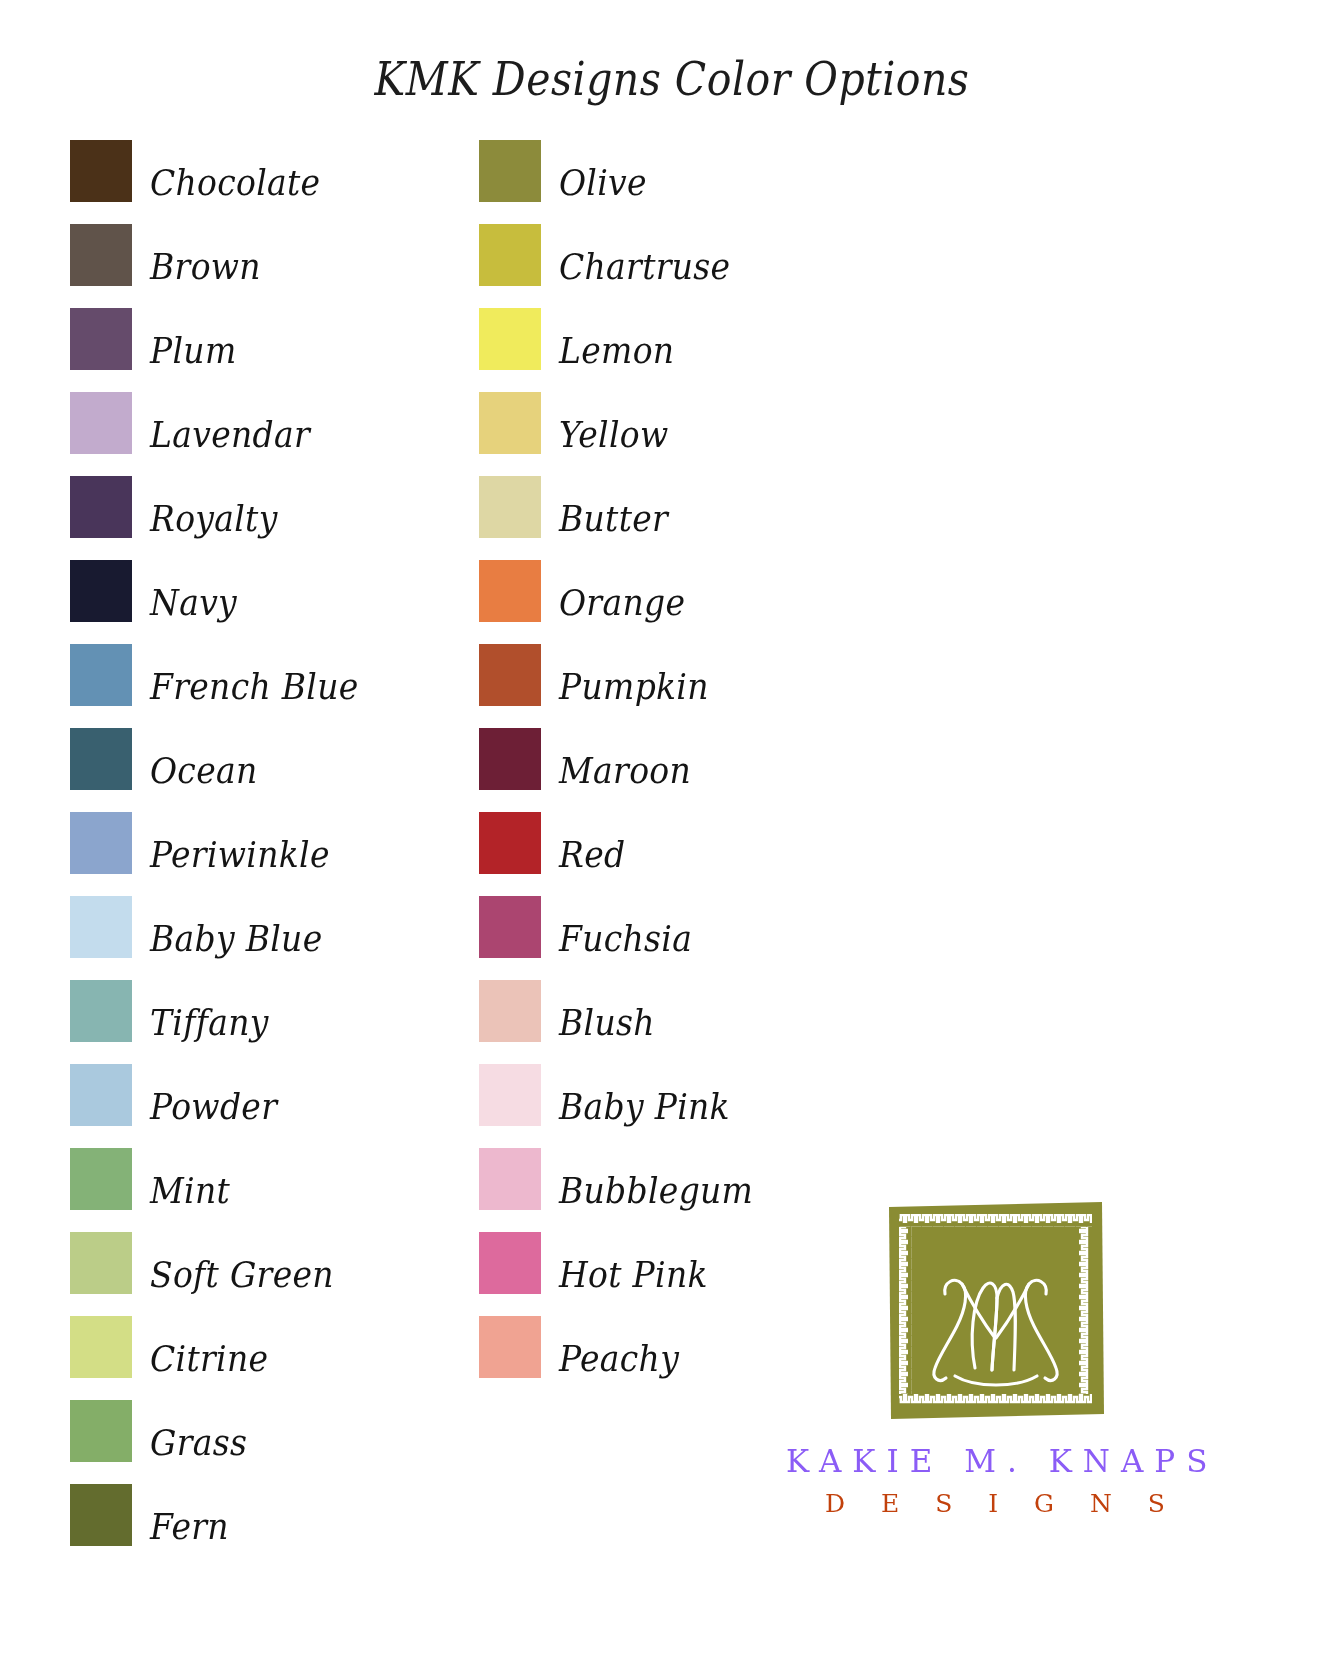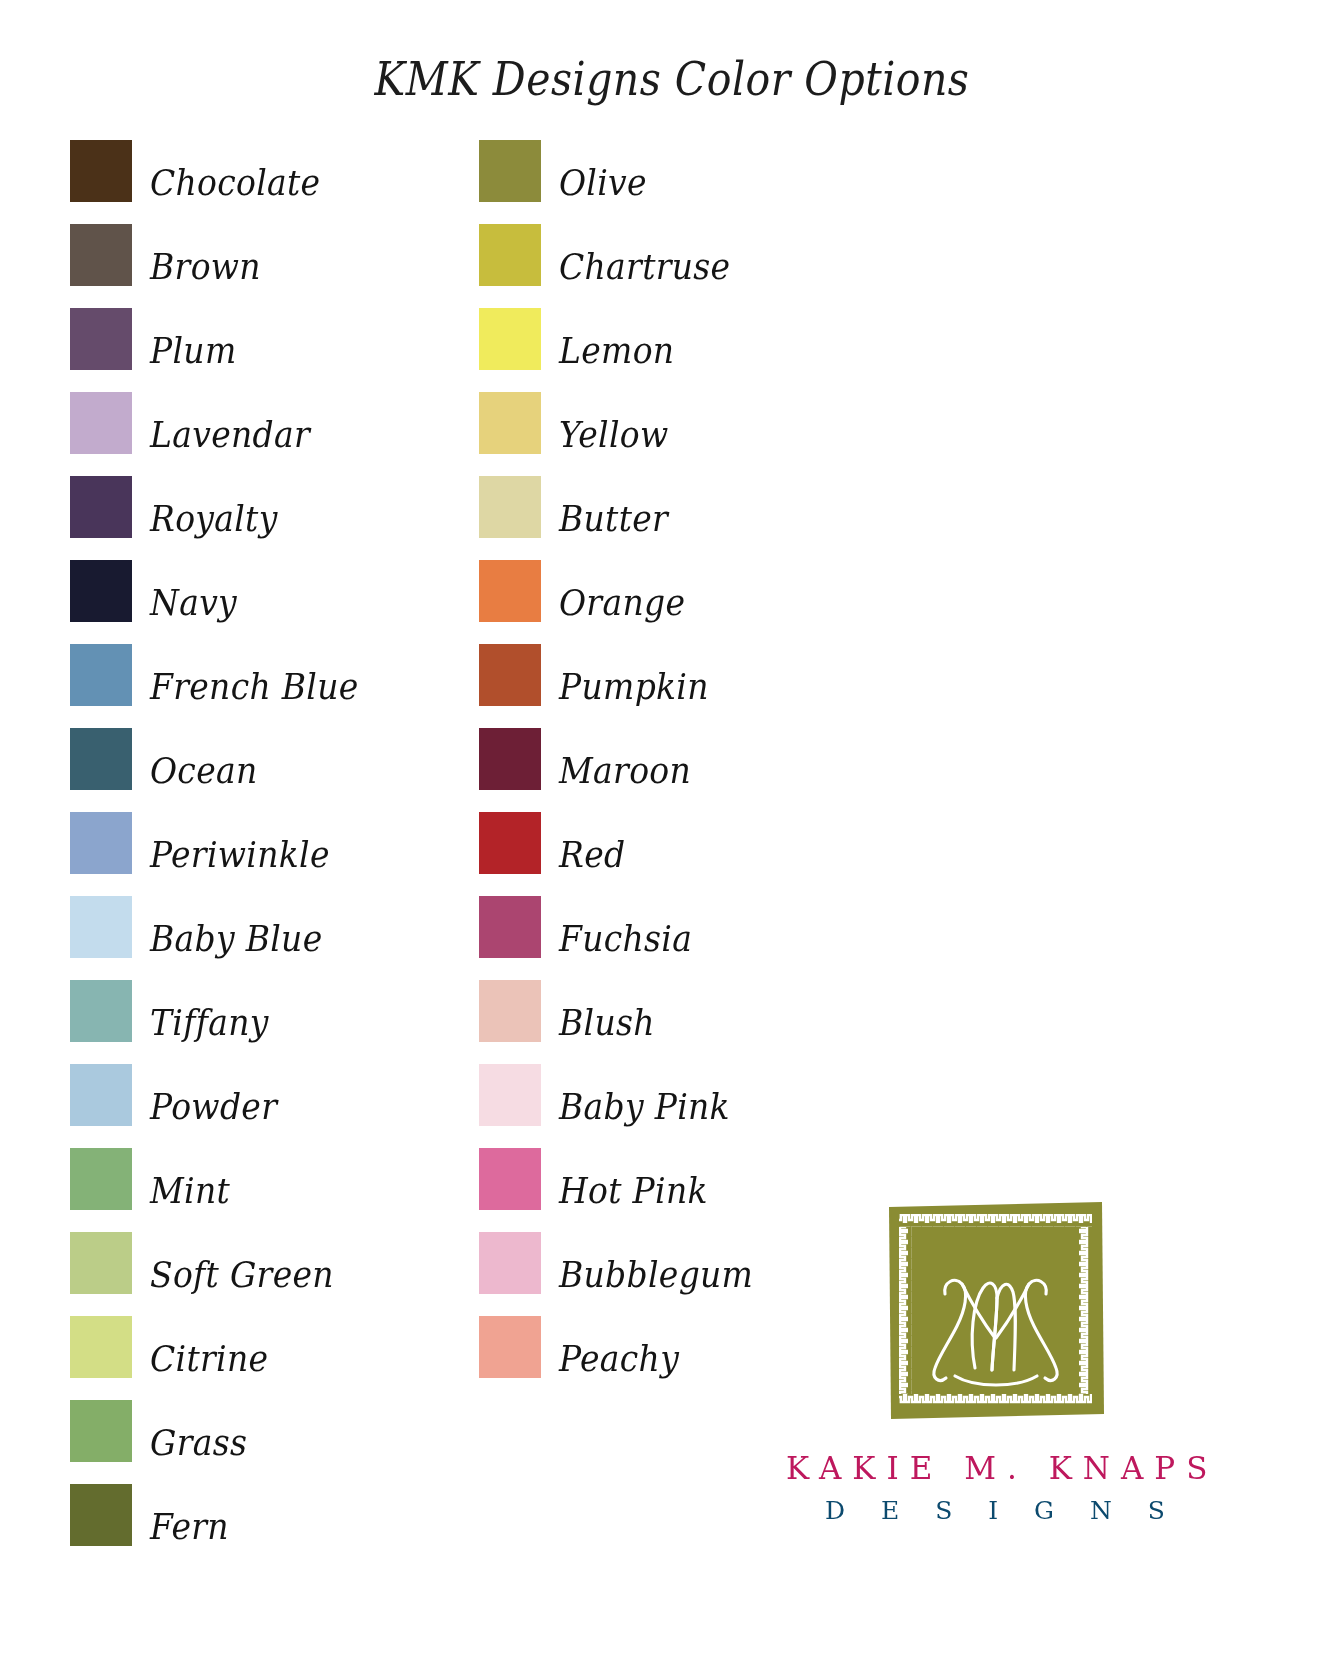--- a/index.html
+++ b/index.html
@@ -85,35 +85,35 @@
   .brand-mark {
     width: 225px;
     height: 225px;
     margin: 0 auto;
     position: relative;
     display: block;
   }
   .brand-mark svg { display: block; width: 225px; height: 225px; }
 
   .brand-name {
-    margin-top: 27px;
+    margin-top: 20px;
     font-family: "DejaVu Serif", serif;
     font-size: 31px;
     letter-spacing: 11px;
     text-indent: 11px;
-    color: #be185d;
+    color: #8b5cf6;
     white-space: nowrap;
   }
   .brand-sub {
     margin-top: 10px;
     font-family: "DejaVu Serif", serif;
     font-size: 25px;
     letter-spacing: 14px;
     text-indent: 14px;
-    color: #0c4a6e;
+    color: #c2410c;
     white-space: nowrap;
   }
 </style>
 </head>
 <body style="background: rgb(255, 255, 255);">
 
 <div class="page-title">KMK Designs Color Options</div>
 
 <div class="swatch-columns">
   <div class="swatch-column" id="column-left">
@@ -229,26 +229,26 @@
       </div>
       <div class="swatch-row">
         <div class="swatch-chip" style="background: rgb(235, 195, 184);"></div>
         <div class="swatch-label">Blush</div>
       </div>
       <div class="swatch-row">
         <div class="swatch-chip" style="background: rgb(246, 220, 227);"></div>
         <div class="swatch-label">Baby Pink</div>
       </div>
       <div class="swatch-row">
+        <div class="swatch-chip" style="background: rgb(237, 184, 206);"></div>
+        <div class="swatch-label">Bubblegum</div>
+      </div>
+      <div class="swatch-row">
         <div class="swatch-chip" style="background: rgb(221, 106, 157);"></div>
         <div class="swatch-label">Hot Pink</div>
-      </div>
-      <div class="swatch-row">
-        <div class="swatch-chip" style="background: rgb(237, 184, 206);"></div>
-        <div class="swatch-label">Bubblegum</div>
       </div>
       <div class="swatch-row">
         <div class="swatch-chip" style="background: rgb(240, 163, 146);"></div>
         <div class="swatch-label">Peachy</div>
       </div>
     </div>
 </div>
 
 <div class="brand-block">
 

